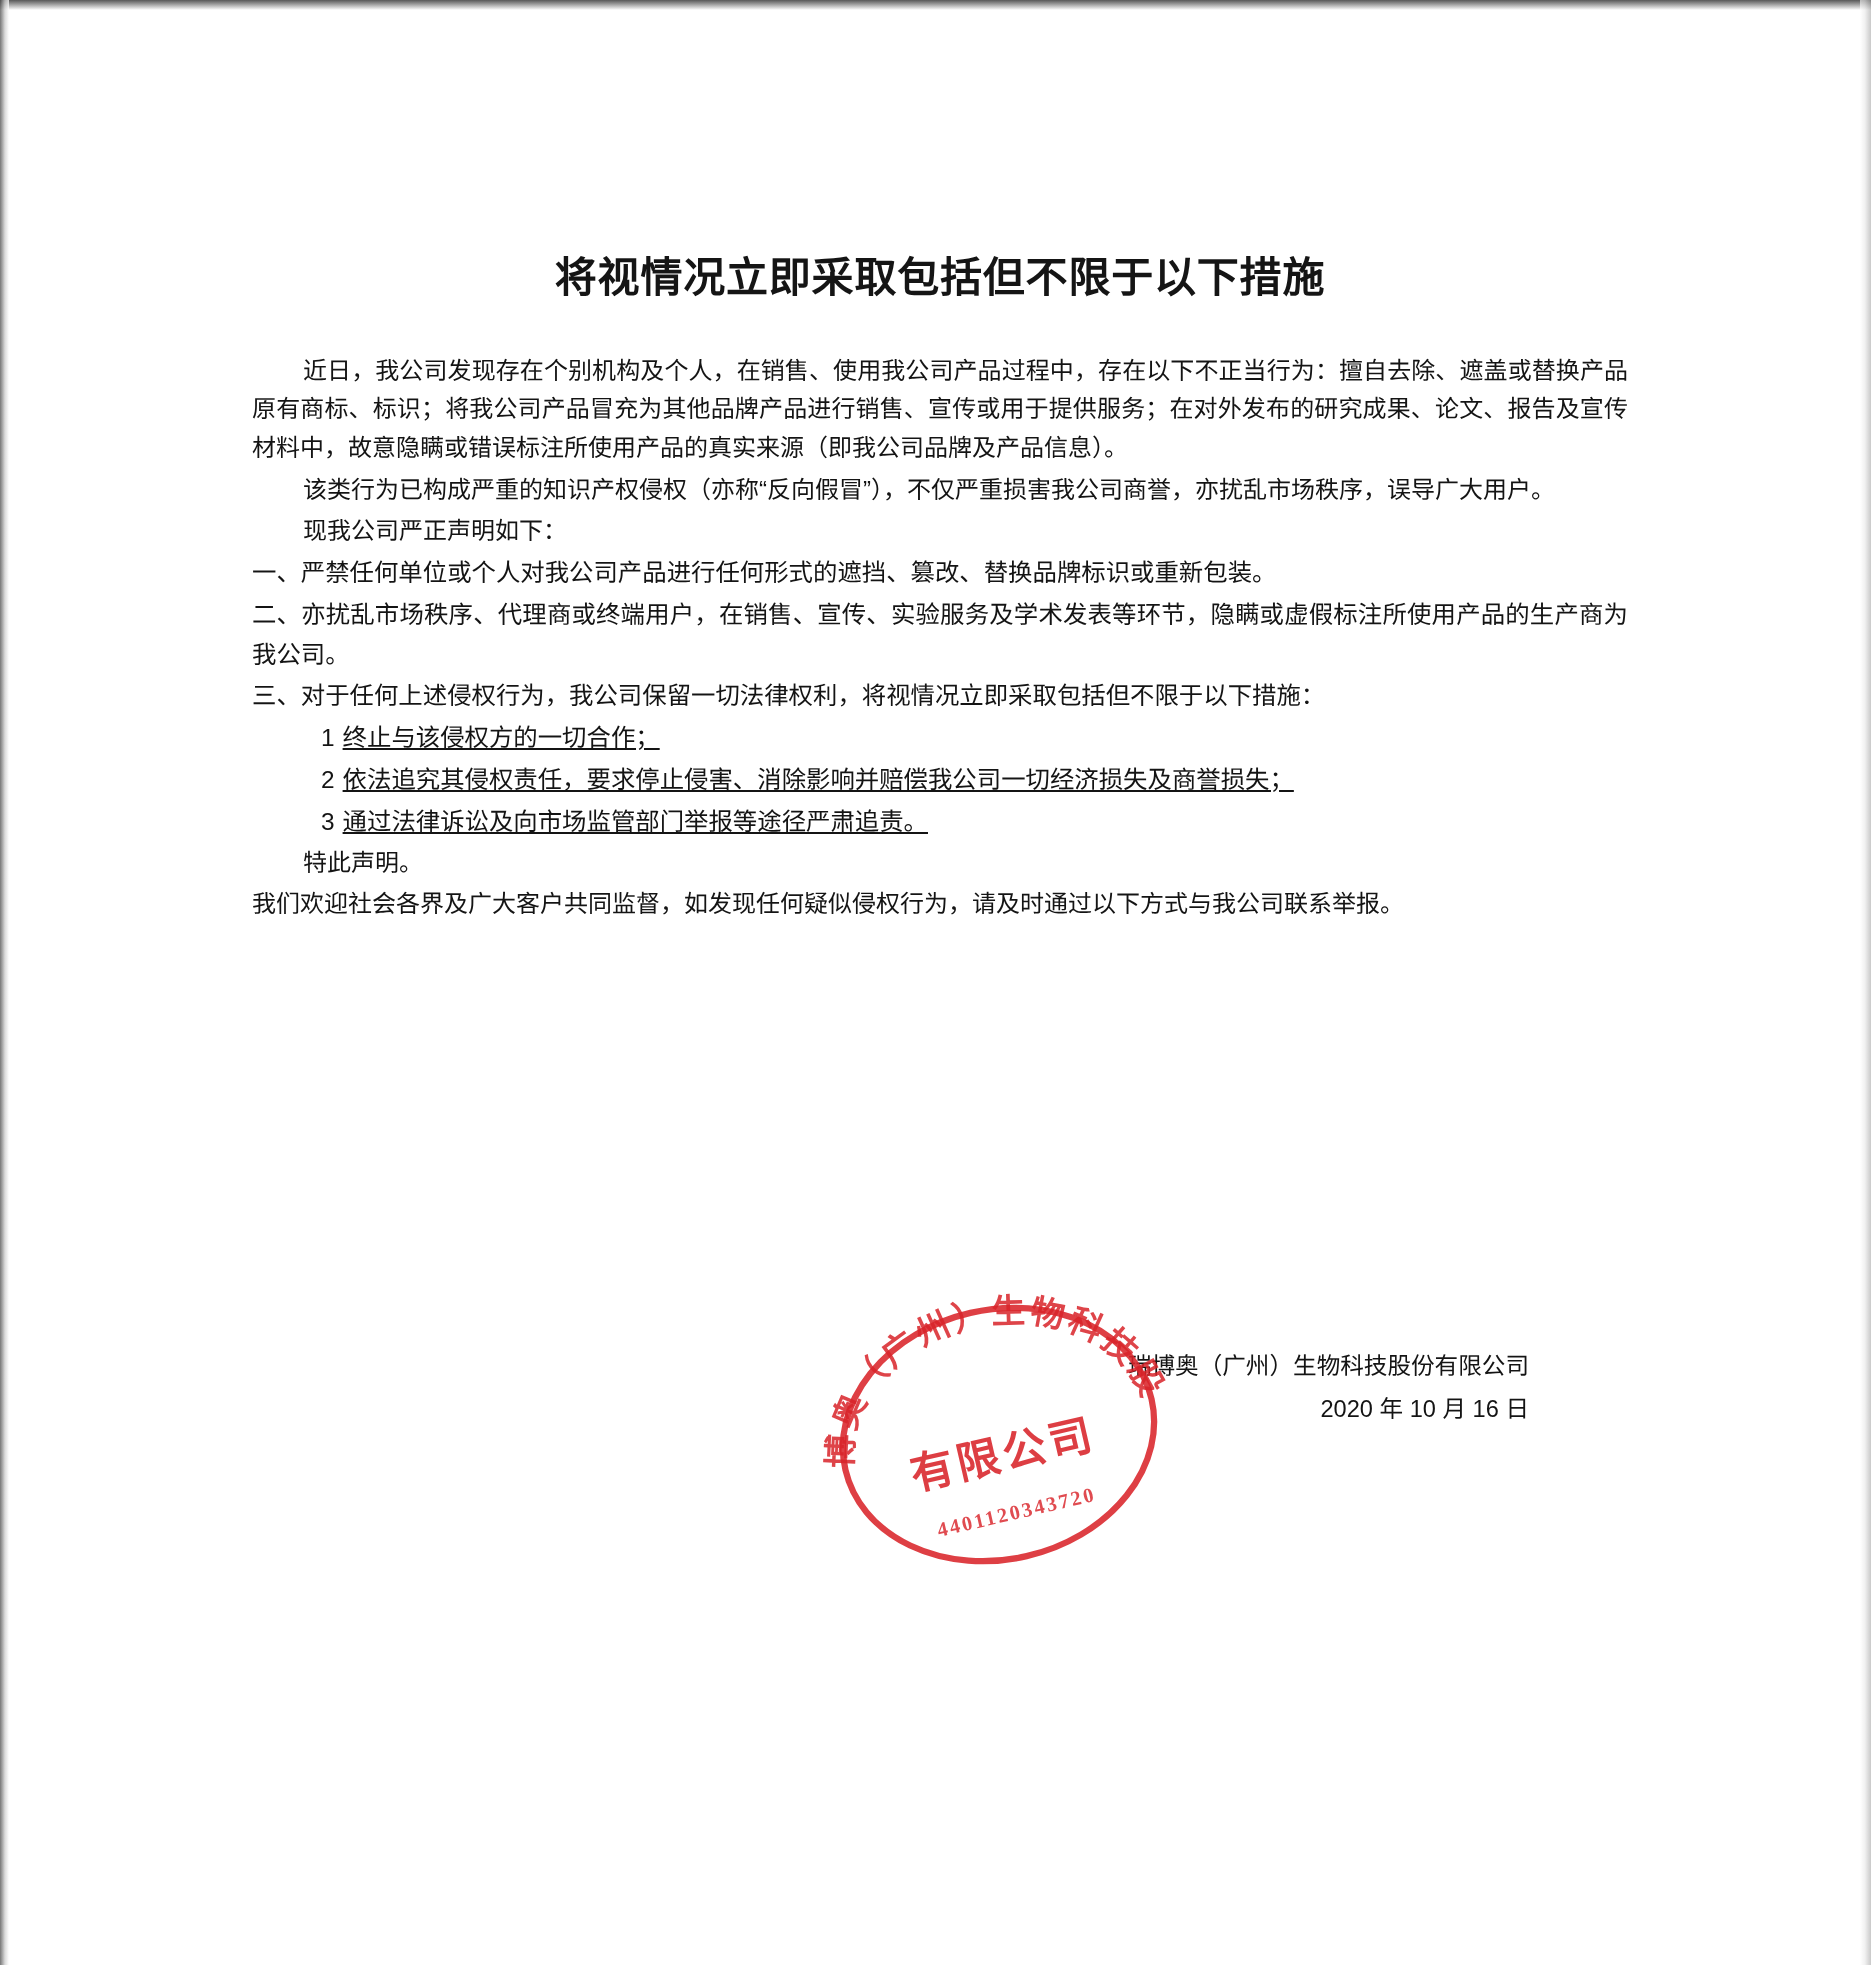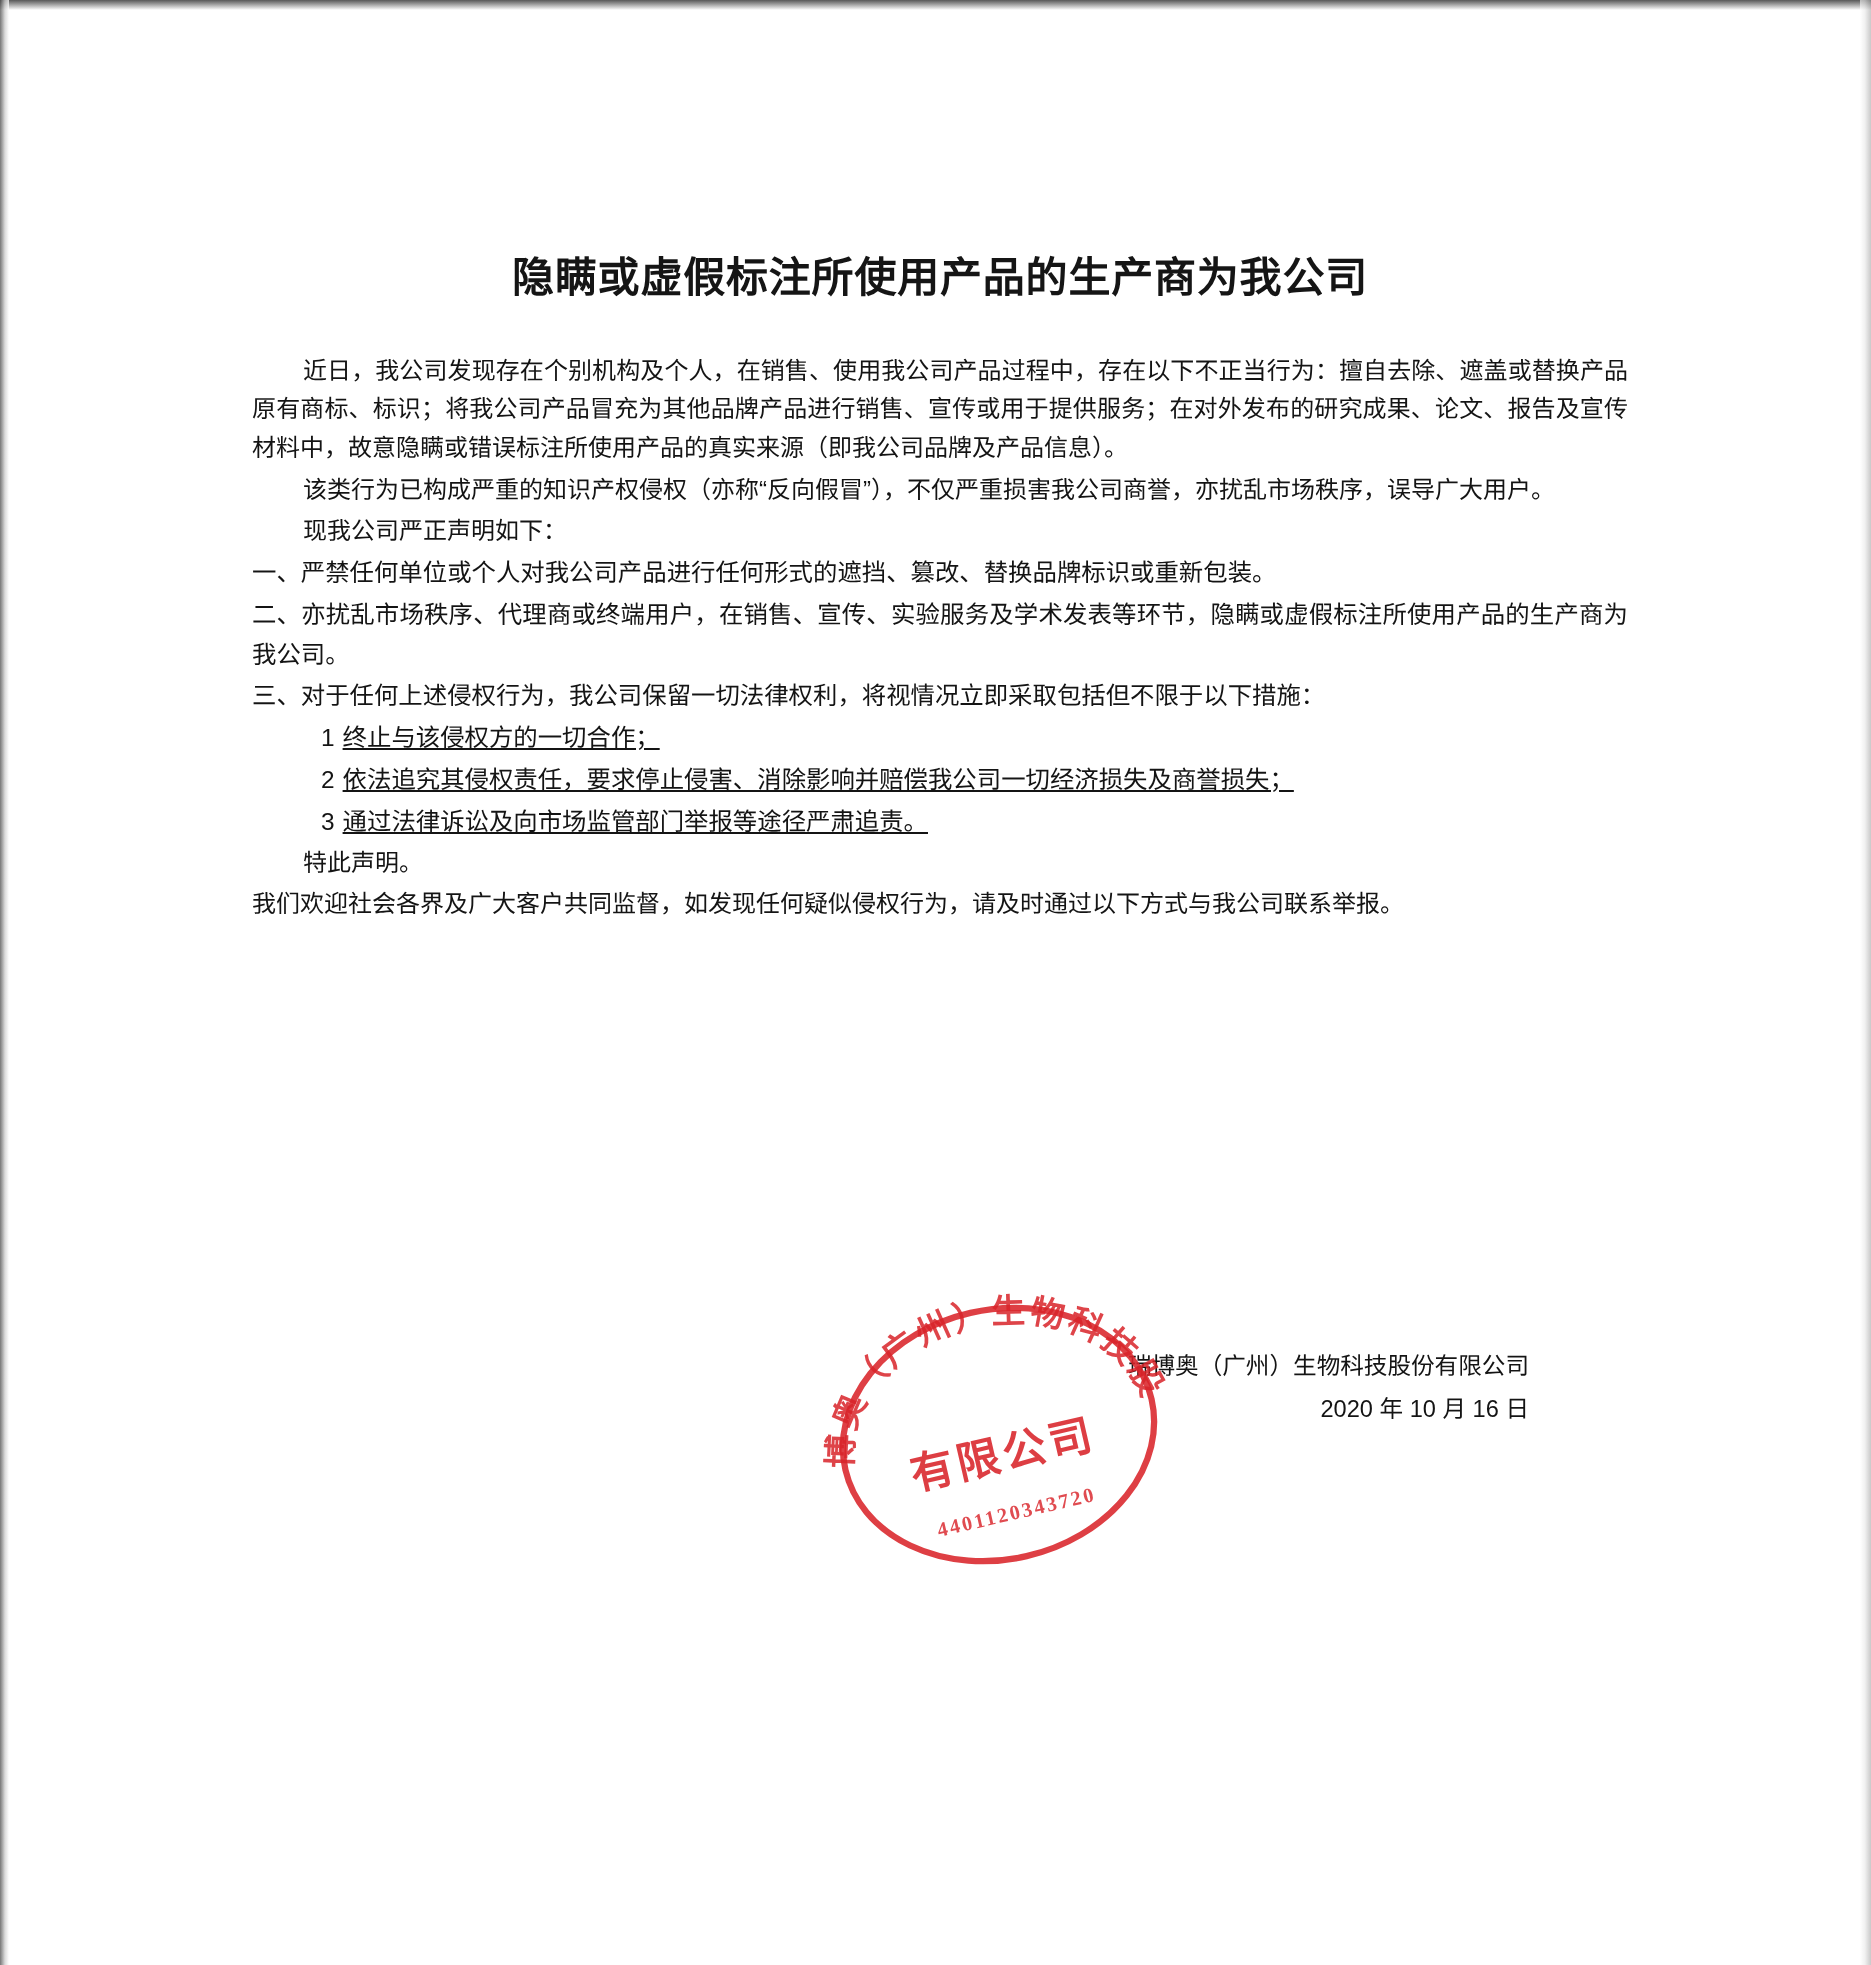--- a/index.html
+++ b/index.html
@@ -136,21 +136,21 @@
 <body>
 
 <div class="page">
 
   <div class="edge-top"></div>
   <div class="edge-left"></div>
   <div class="edge-right"></div>
 
   <div class="content">
 
-    <h1 class="doc-title">隐瞒或虚假标注所使用产品的生产商为我公司</h1>
+    <h1 class="doc-title">将视情况立即采取包括但不限于以下措施</h1>
 
     <p class="para indent">近日，我公司发现存在个别机构及个人，在销售、使用我公司产品过程中，存在以下不正当行为：擅自去除、遮盖或替换产品原有商标、标识；将我公司产品冒充为其他品牌产品进行销售、宣传或用于提供服务；在对外发布的研究成果、论文、报告及宣传材料中，故意隐瞒或错误标注所使用产品的真实来源（即我公司品牌及产品信息）。</p>
     <p class="para indent">该类行为已构成严重的知识产权侵权（亦称“反向假冒”），不仅严重损害我公司商誉，亦扰乱市场秩序，误导广大用户。</p>
     <p class="para indent">现我公司严正声明如下：</p>
 
     <p class="list-item">一、严禁任何单位或个人对我公司产品进行任何形式的遮挡、篡改、替换品牌标识或重新包装。</p>
     <p class="list-item">二、亦扰乱市场秩序、代理商或终端用户，在销售、宣传、实验服务及学术发表等环节，隐瞒或虚假标注所使用产品的生产商为我公司。</p>
     <p class="list-item">三、对于任何上述侵权行为，我公司保留一切法律权利，将视情况立即采取包括但不限于以下措施：</p>
 
     <p class="sub-item">

